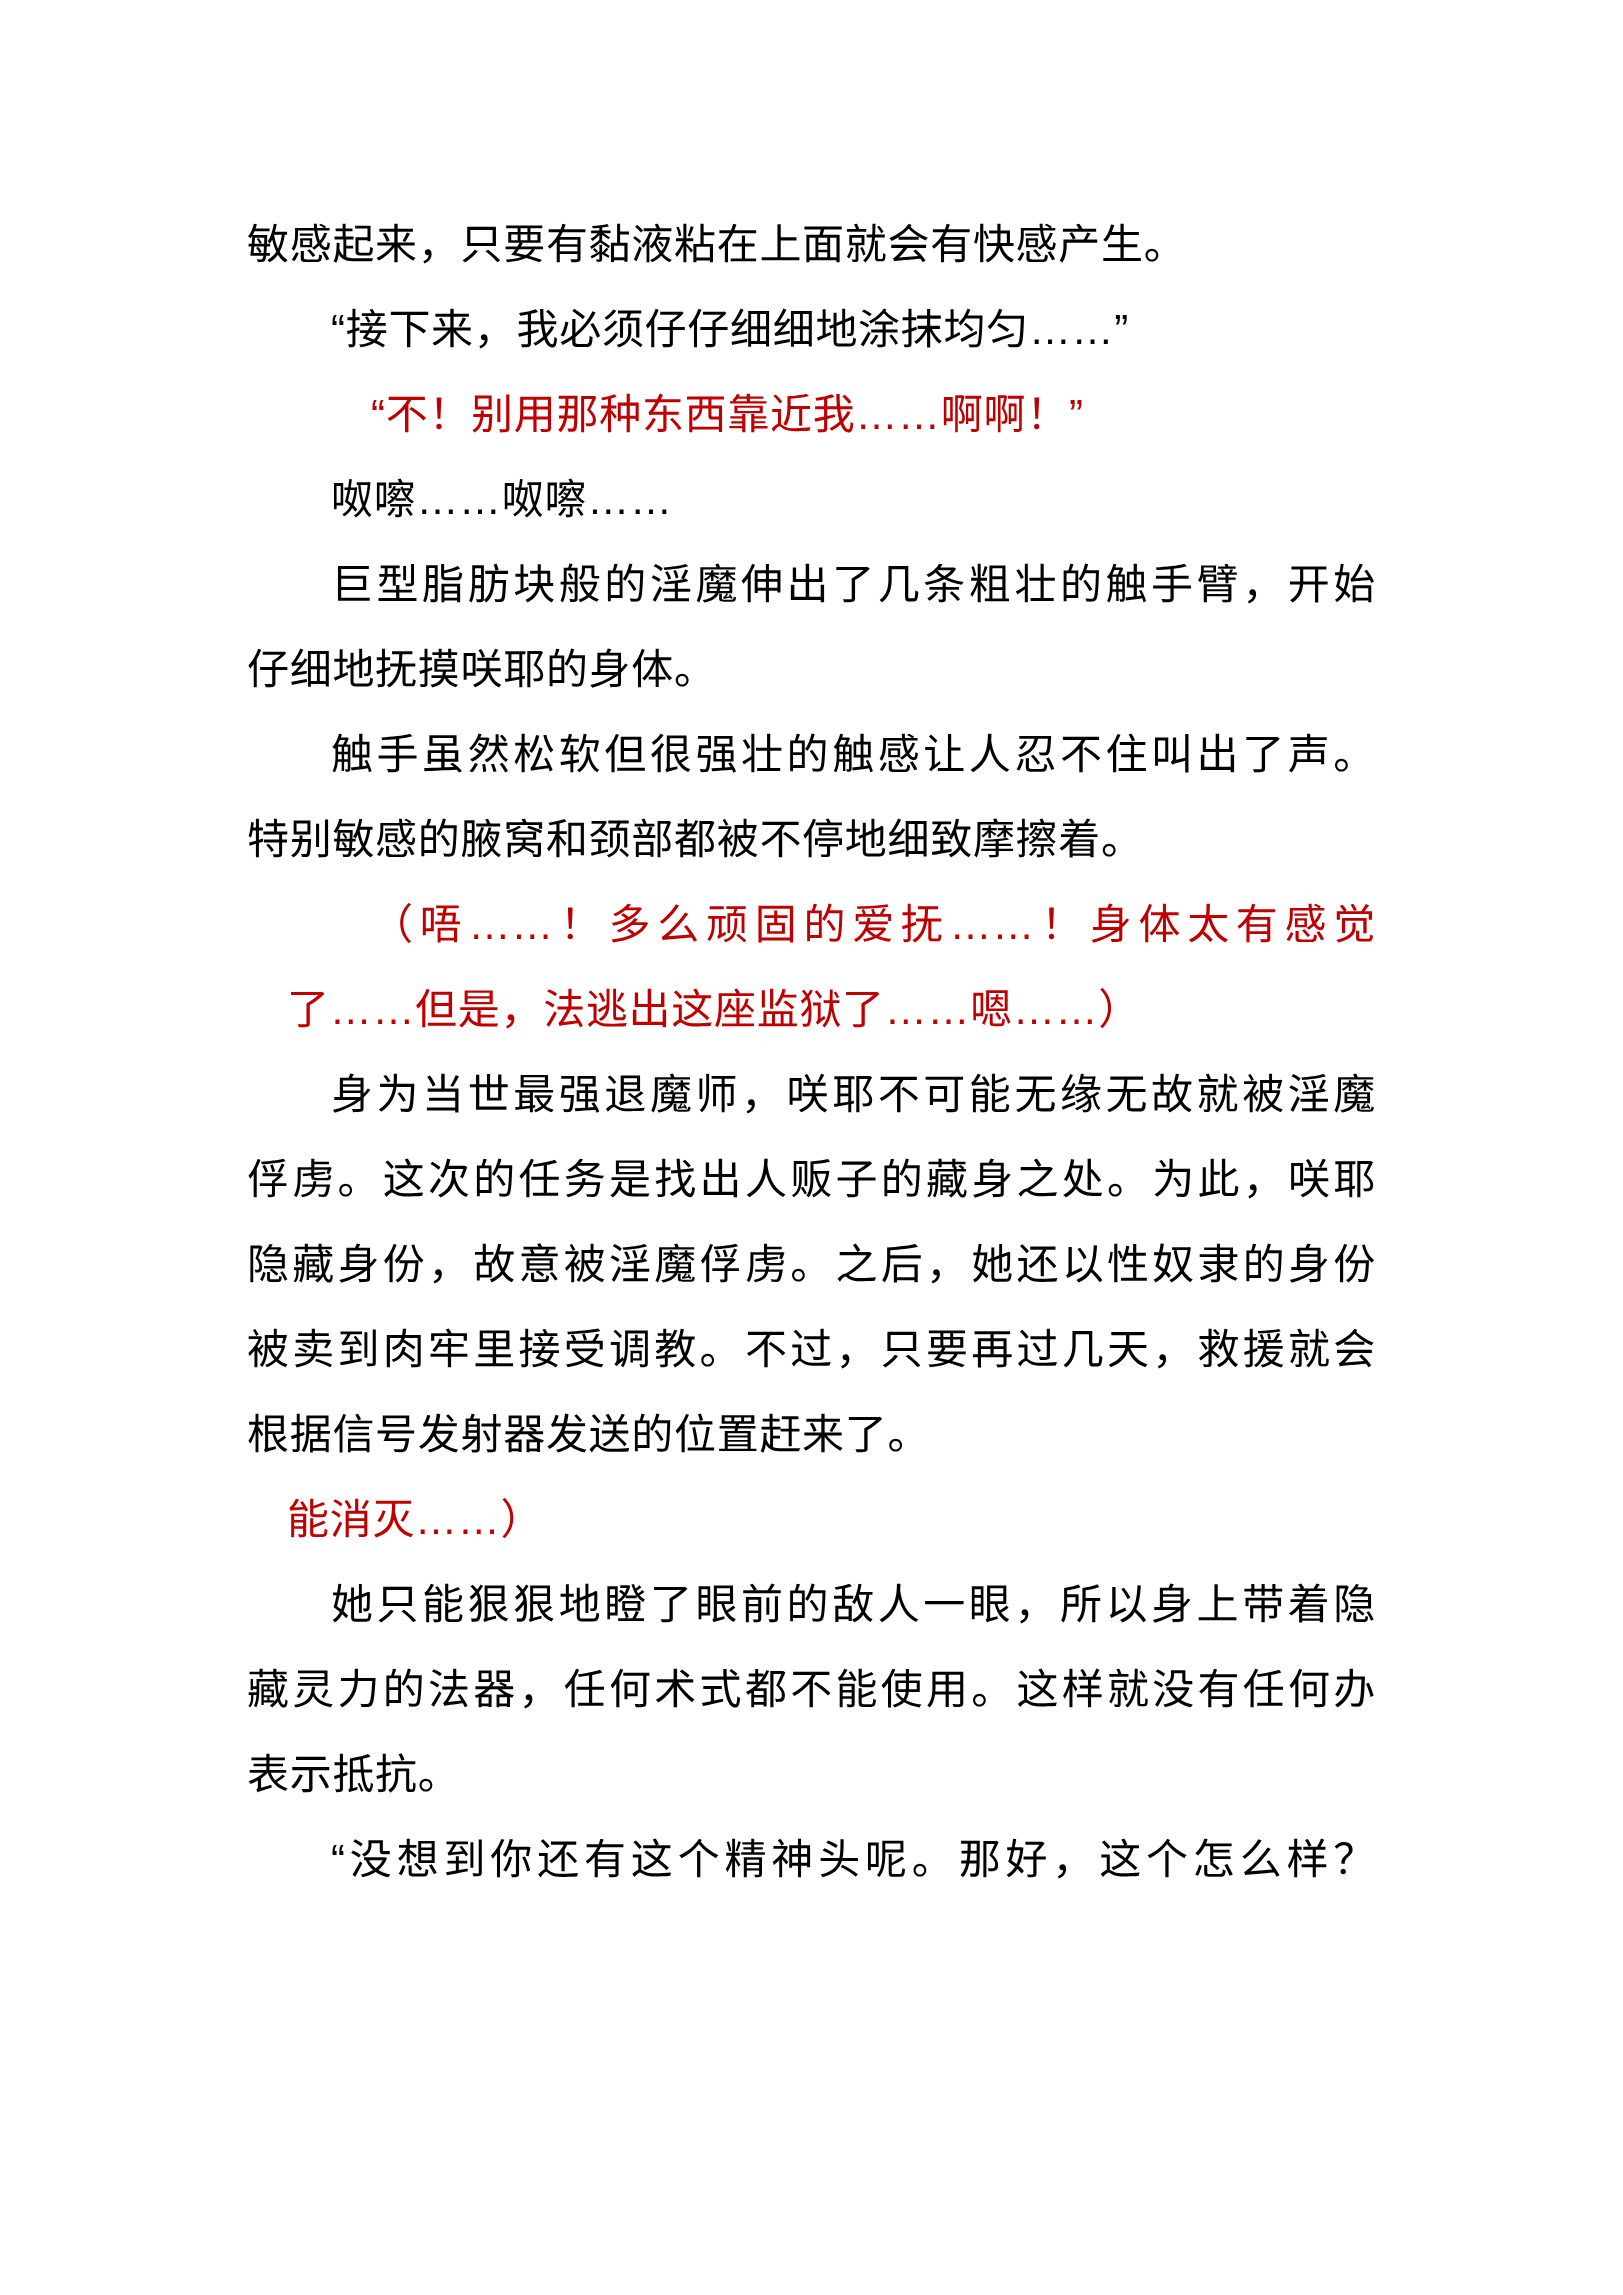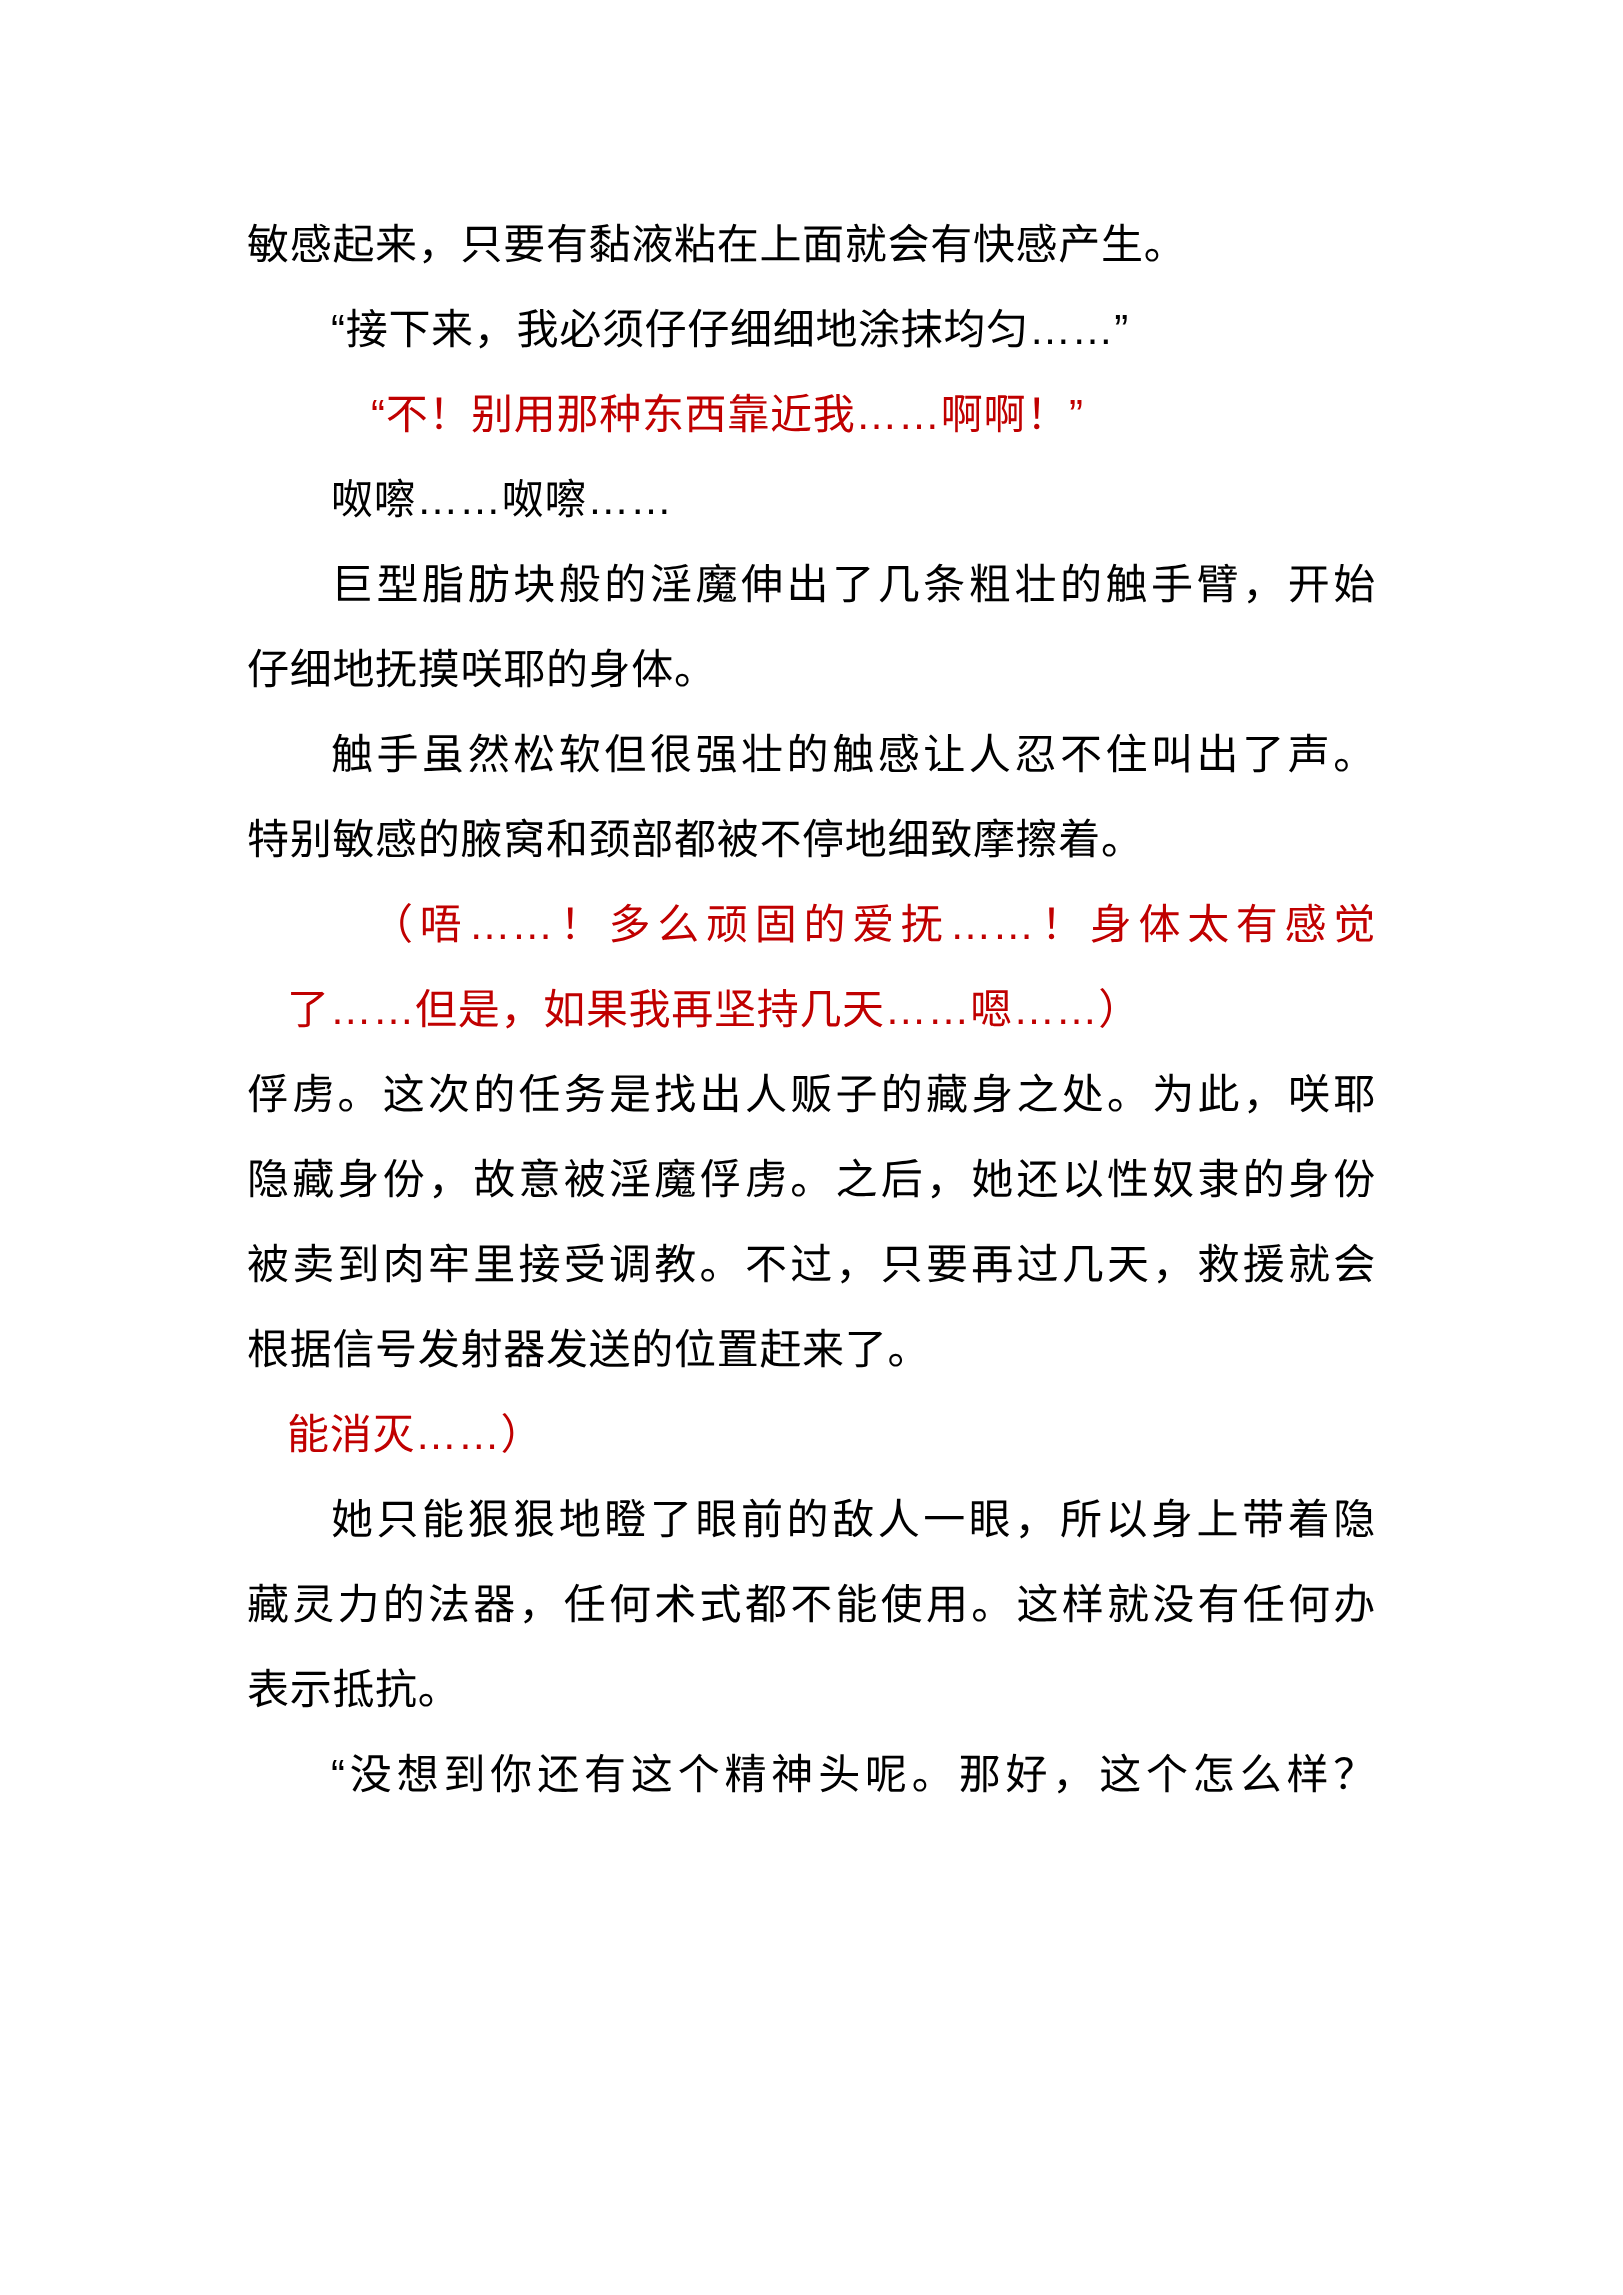--- a/index.html
+++ b/index.html
@@ -60,21 +60,22 @@
   <main class="text-body">
       <div class="line">敏感起来，只要有黏液粘在上面就会有快感产生。</div>
       <div class="line indent">“接下来，我必须仔仔细细地涂抹均匀……”</div>
       <div class="line red indent">“不！别用那种东西靠近我……啊啊！”</div>
       <div class="line indent">呶嚓……呶嚓……</div>
       <div class="line indent stretch">巨型脂肪块般的淫魔伸出了几条粗壮的触手臂，开始</div>
       <div class="line">仔细地抚摸咲耶的身体。</div>
       <div class="line indent stretch">触手虽然松软但很强壮的触感让人忍不住叫出了声。</div>
       <div class="line">特别敏感的腋窝和颈部都被不停地细致摩擦着。</div>
       <div class="line red indent stretch">（唔……！多么顽固的爱抚……！身体太有感觉</div>
-      <div class="line red">了……但是，如果我再坚持几天……嗯……）</div>
+      <div class="line red">了……但是，法逃出这座监狱了……嗯……）</div>
+      <div class="line indent stretch">身为当世最强退魔师，咲耶不可能无缘无故就被淫魔</div>
       <div class="line stretch">俘虏。这次的任务是找出人贩子的藏身之处。为此，咲耶</div>
       <div class="line stretch">隐藏身份，故意被淫魔俘虏。之后，她还以性奴隶的身份</div>
       <div class="line stretch">被卖到肉牢里接受调教。不过，只要再过几天，救援就会</div>
       <div class="line">根据信号发射器发送的位置赶来了。</div>
       <div class="line red">能消灭……）</div>
       <div class="line indent stretch">她只能狠狠地瞪了眼前的敌人一眼，所以身上带着隐</div>
       <div class="line stretch">藏灵力的法器，任何术式都不能使用。这样就没有任何办</div>
       <div class="line">表示抵抗。</div>
       <div class="line indent stretch">“没想到你还有这个精神头呢。那好，这个怎么样？</div>
     </main>

